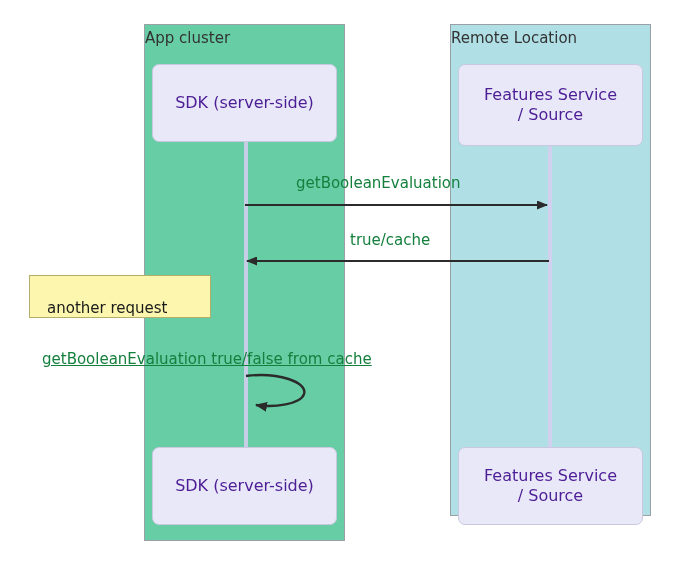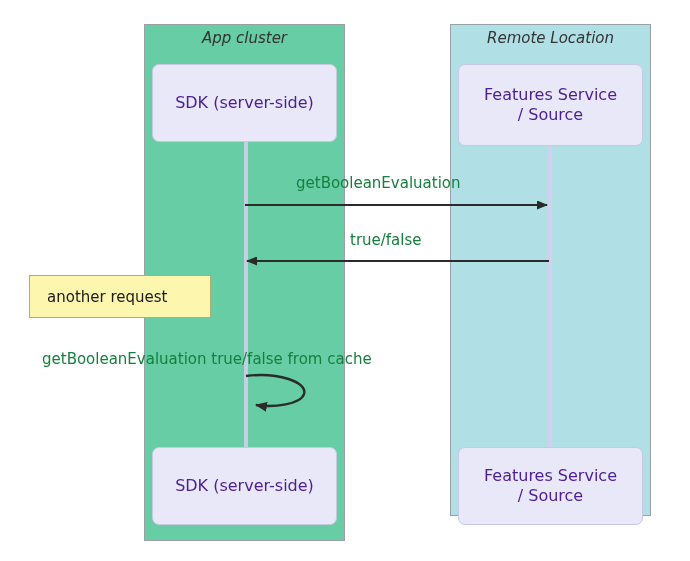--- a/index.html
+++ b/index.html
@@ -42,26 +42,24 @@
     width: 201px;
     height: 492px;
     background: #b0e0e6;
     padding-left: 12px;
   }
   .group-label {
     position: absolute;
     left: 0;
     right: 0;
     top: 4px;
-    text-align: center;
     font-size: 15px;
     color: #333333;
     white-space: nowrap;
     line-height: 18px;
-    font-style: italic;
   }
 
   
   .lifeline {
     position: absolute;
     width: 4px;
     background: #d7cef0;
     opacity: 0.85;
   }
   #lifeline-sdk {
@@ -100,42 +98,42 @@
   .msg-label {
     position: absolute;
     font-size: 15px;
     color: #15803d;
     white-space: nowrap;
     line-height: 18px;
     background: transparent;
   }
   #label-msg-1 { left: 296px; top: 174px; }
   #label-msg-2 { left: 350px; top: 231px; }
-  #label-msg-3 { left: 42px;  top: 350px; }
+  #label-msg-3 { left: 42px;  top: 350px; text-decoration: underline; }
 
   .msg-arrow {
     position: absolute;
     overflow: visible;
   }
   #arrow-msg-1 { left: 244px; top: 196px;  width: 310px; height: 20px; }
   #arrow-msg-2 { left: 244px; top: 252px;  width: 310px; height: 20px; }
   #arrow-msg-3-self { left: 238px; top: 368px; width: 80px; height: 50px; }
 
   
   #note-another-request {
     position: absolute;
     left: 29px;
     top: 275px;
     width: 182px;
     height: 43px;
     box-sizing: border-box;
     background: #fdf6ae;
     border: 1px solid #b5ae6a;
     display: flex;
-    align-items: center;
+    align-items: flex-end;
     padding-left: 17px;
     font-size: 15px;
     color: #1a1a1a;
     line-height: 18px;
   }
 </style>
 </head>
 <body>
 
 <div id="diagram-root">
@@ -176,21 +174,21 @@
   <div class="msg-label" id="label-msg-1">getBooleanEvaluation</div>
   <svg class="msg-arrow" id="arrow-msg-1" viewBox="0 0 310 20">
     <defs>
       <marker id="ah-right" markerWidth="11" markerHeight="9" refX="10" refY="4.5" orient="auto" markerUnits="userSpaceOnUse">
         <path d="M0,0 L11,4.5 L0,9 z" fill="#2b2b2b"></path>
       </marker>
     </defs>
     <line x1="1" y1="9" x2="303" y2="9" stroke="#2b2b2b" stroke-width="2" marker-end="url(#ah-right)"></line>
   </svg>
 
-  <div class="msg-label" id="label-msg-2">true/false</div>
+  <div class="msg-label" id="label-msg-2">true/cache</div>
   <svg class="msg-arrow" id="arrow-msg-2" viewBox="0 0 310 20">
     <defs>
       <marker id="ah-left" markerWidth="11" markerHeight="9" refX="10" refY="4.5" orient="auto" markerUnits="userSpaceOnUse">
         <path d="M0,0 L11,4.5 L0,9 z" fill="#2b2b2b"></path>
       </marker>
     </defs>
     <line x1="305" y1="9" x2="3" y2="9" stroke="#2b2b2b" stroke-width="2" marker-end="url(#ah-left)"></line>
   </svg>
 
   <div class="msg-label" id="label-msg-3">getBooleanEvaluation true/false from cache</div>

